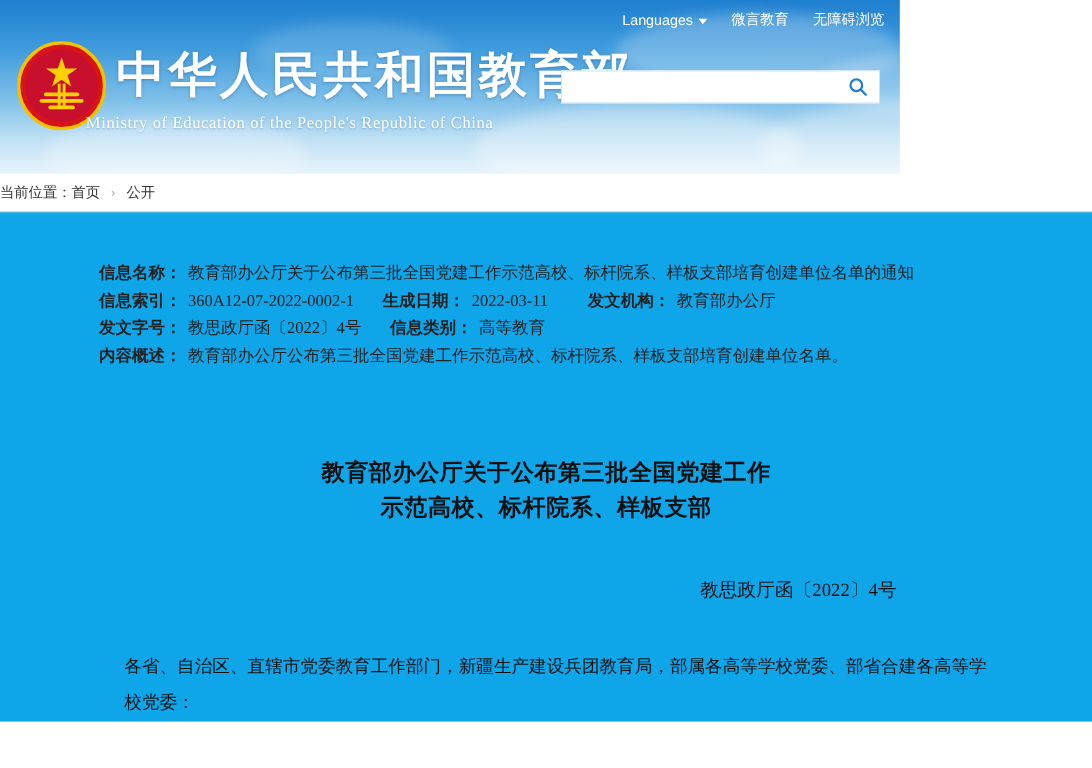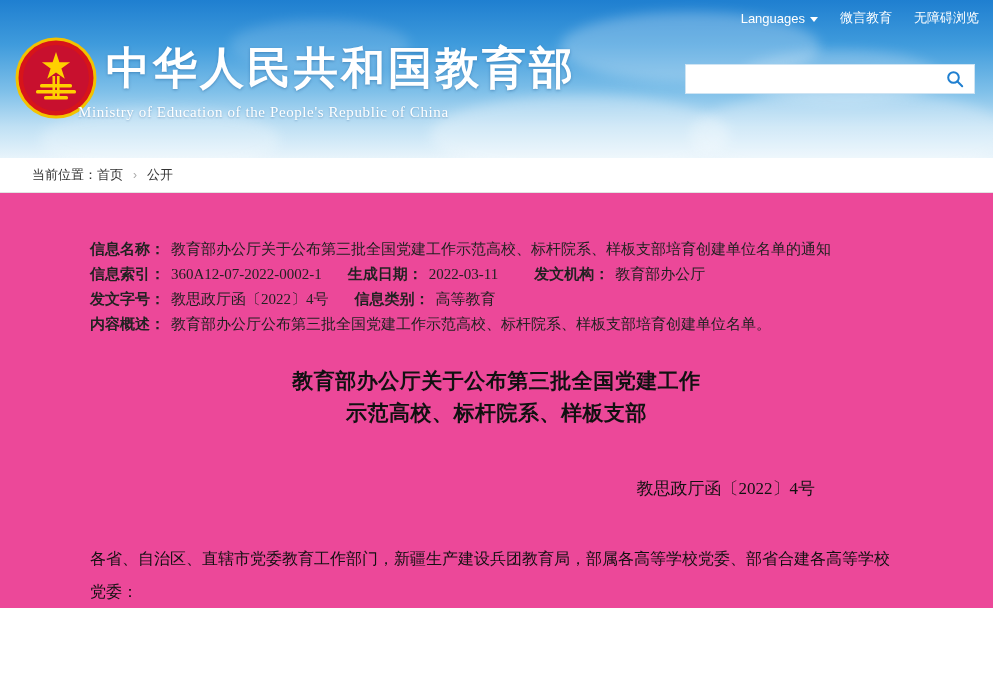--- a/index.html
+++ b/index.html
@@ -7,21 +7,21 @@
     margin: 0; padding: 0;
     width: 993px; height: 698px;
     overflow: hidden;
     font-family: "Liberation Sans", sans-serif;
     background: #ffffff;
   }
 
   
   .header {
     position: relative;
-    width: 993px;
+    width: 818px;
     height: 158px;
     background: linear-gradient(180deg, #1f7fd0 0%, #3f9bdc 28%, #7fc0e9 58%, #bfe0f4 80%, #e8f4fb 100%);
     overflow: hidden;
   }
   .cloud {
     position: absolute;
     background: rgba(255,255,255,0.55);
     border-radius: 50%;
     filter: blur(6px);
   }
@@ -127,32 +127,32 @@
   .crumbbar {
     width: 993px;
     height: 34px;
     background: #ffffff;
     display: flex;
     align-items: center;
     font-size: 13px;
     color: #333333;
     padding-left: 0px;
   }
-  .crumbbar .label { color: #333; padding-left: 32px; }
+  .crumbbar .label { color: #333; }
   .crumbbar a { color: #333; text-decoration: none; cursor: pointer; }
   .crumb-sep {
     color: #aaaaaa;
     margin: 0 10px;
     font-size: 12px;
   }
 
   
   .page {
     width: 993px;
-    background: #ec4899;
+    background: #0ea5e9;
     border-top: 1px solid #e3e3e3;
     padding: 0;
   }
   .content-inner {
     width: 993px;
     padding: 44px 90px 0 90px;
   }
 
   .meta {
     font-family: "Liberation Serif", serif;
@@ -160,21 +160,21 @@
     color: #222222;
     line-height: 25px;
   }
   .meta-row { display: flex; }
   .meta-k { font-weight: bold; white-space: nowrap; }
   .meta-v { margin-left: 6px; white-space: nowrap; }
   .meta-k2 { font-weight: bold; white-space: nowrap; margin-left: 26px; }
   .meta-k3 { font-weight: bold; white-space: nowrap; margin-left: 36px; }
 
   .doc-title {
-    margin-top: 28px;
+    margin-top: 76px;
     text-align: center;
     font-family: "Liberation Serif", serif;
     font-weight: bold;
     font-size: 21px;
     color: #111111;
     line-height: 32px;
     letter-spacing: .5px;
   }
 
   .doc-number {
@@ -185,20 +185,21 @@
     font-size: 17px;
     color: #111111;
   }
 
   .doc-body {
     margin-top: 42px;
     font-family: "Liberation Serif", serif;
     font-size: 16px;
     line-height: 33px;
     color: #111111;
+    margin-left: 23px;
   }
 </style>
 </head>
 <body>
 
 <div class="header">
   <div class="cloud c1"></div>
   <div class="cloud c2"></div>
   <div class="cloud c3"></div>
   <div class="cloud c4"></div>

